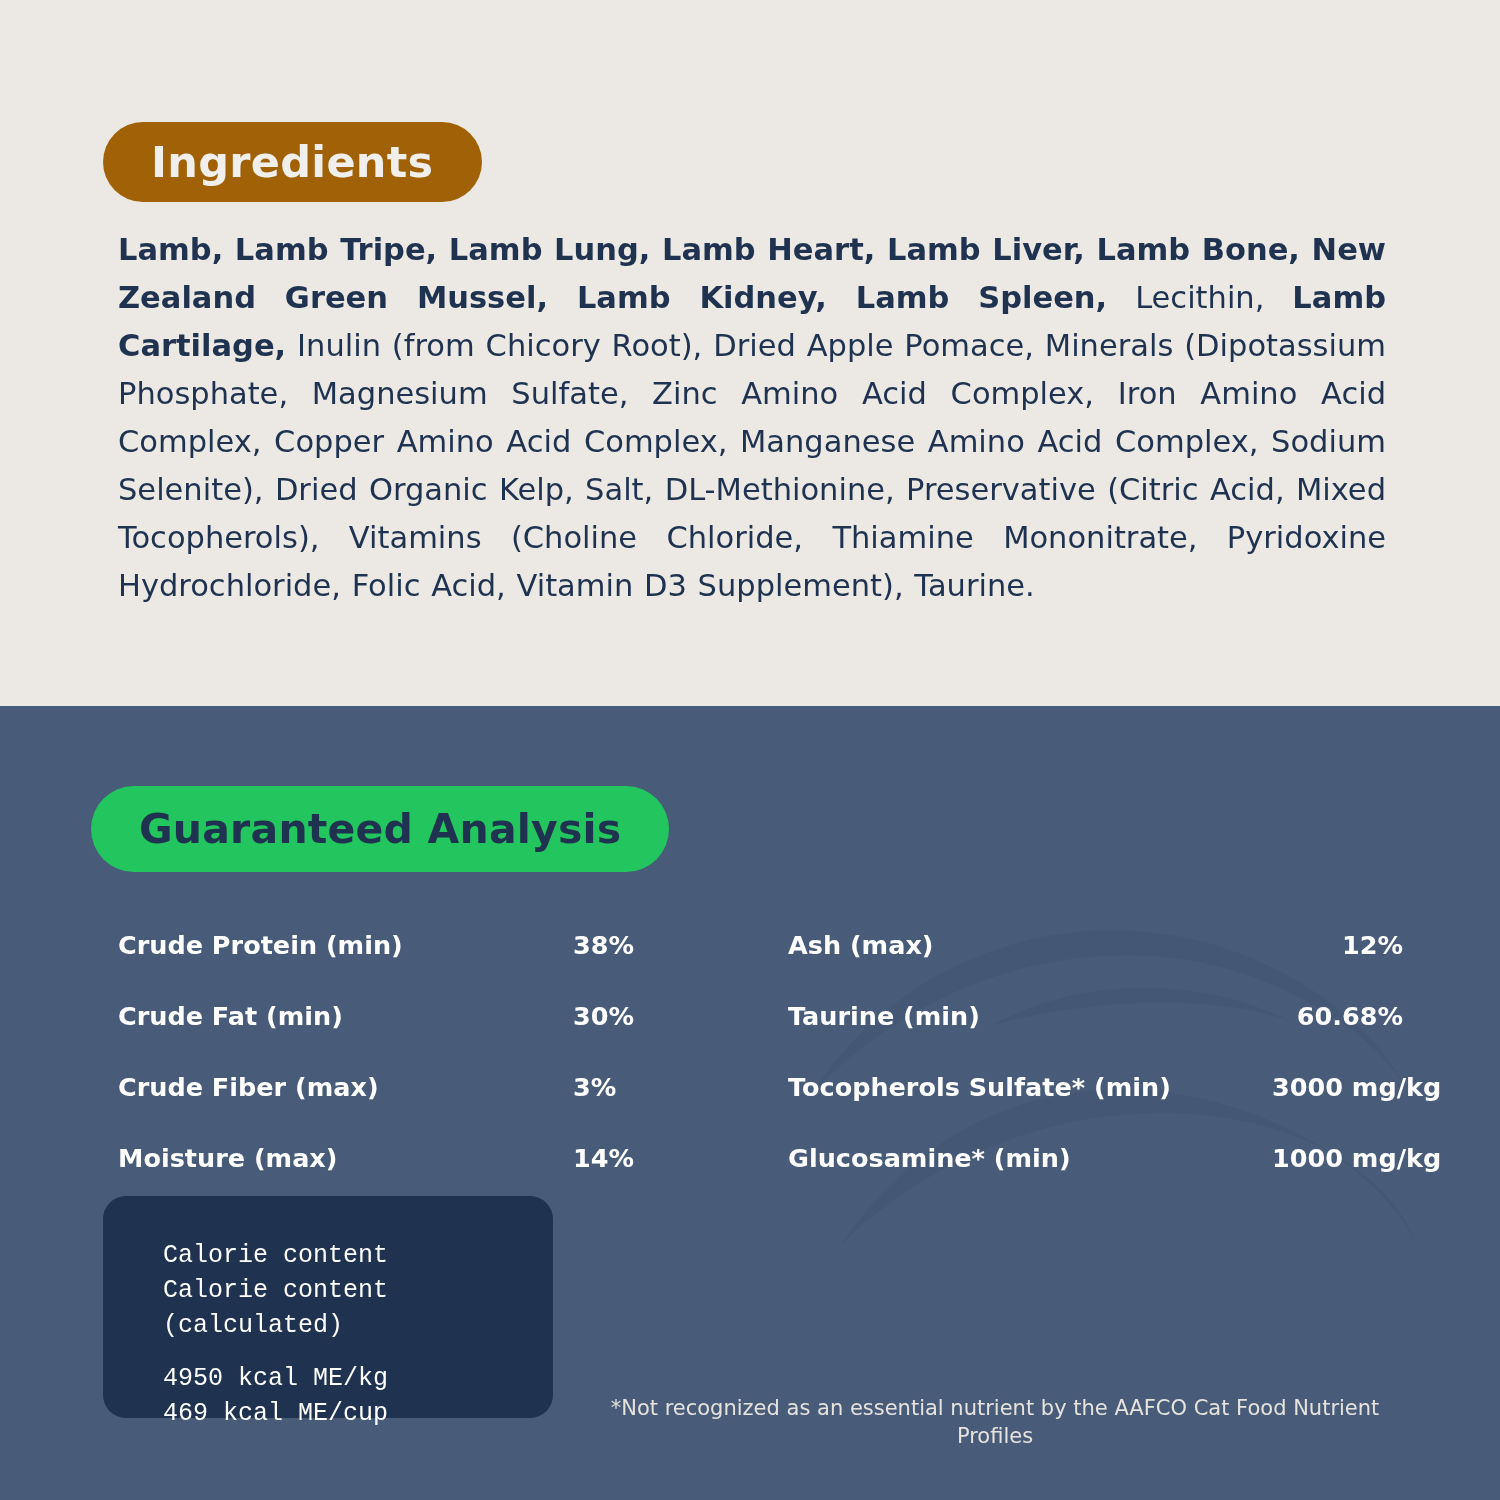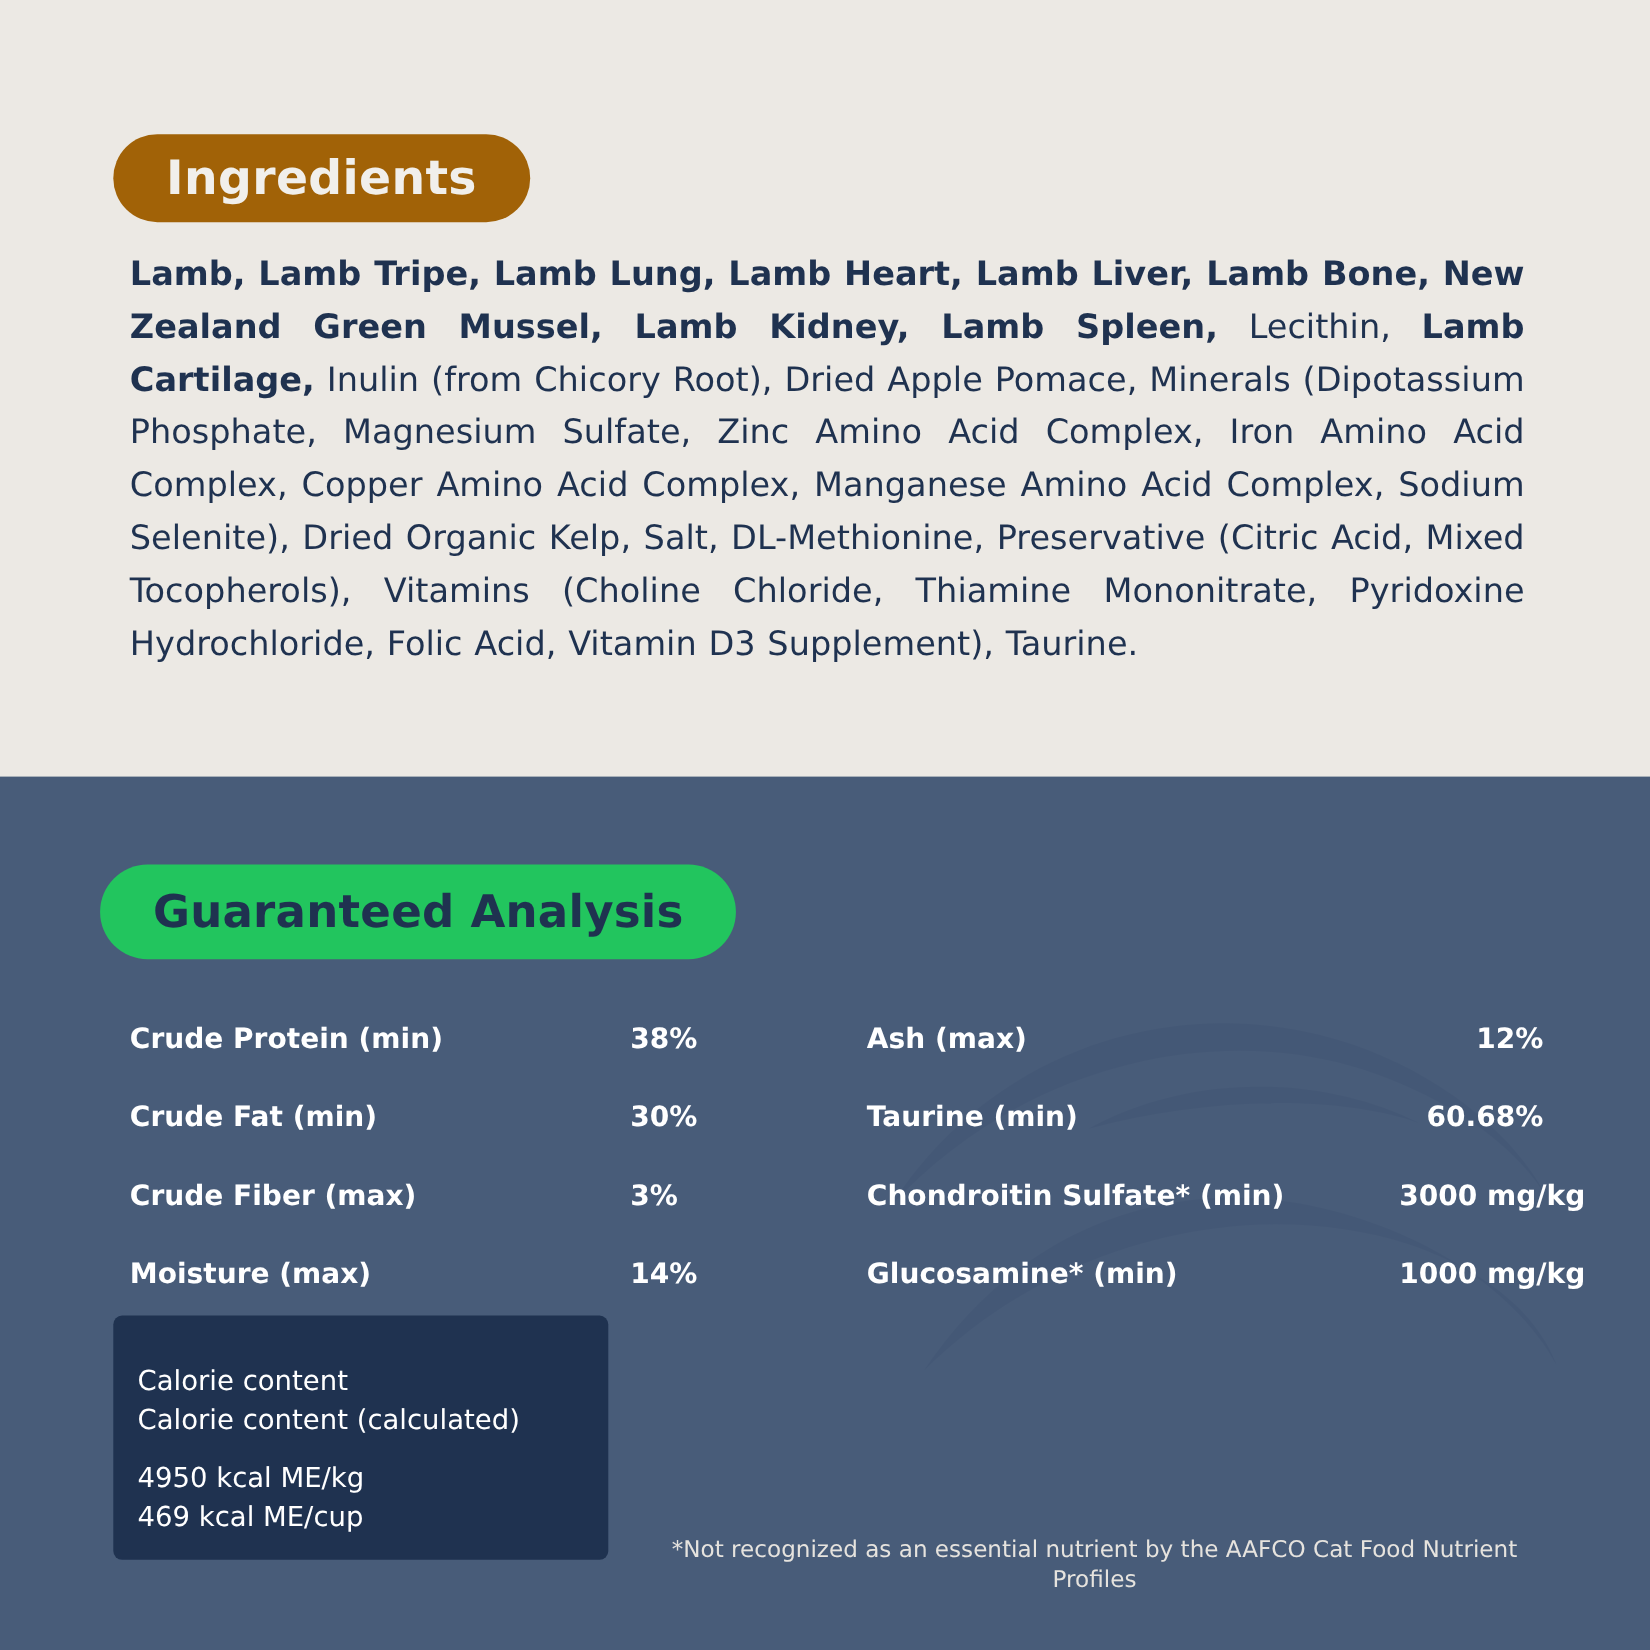--- a/index.html
+++ b/index.html
@@ -115,22 +115,23 @@
   }
   .ga-value.right { text-align: right; margin-left: 44px; }
 
   .calorie-card {
     position: absolute;
     left: 103px;
     top: 490px;
     width: 450px;
     height: 222px;
     background: #1f3250;
-    border-radius: 8px;
-    padding: 42px 0 0 22px;
+    border-radius: 23px;
+    padding: 42px 0 0 60px;
+    font-family: Liberation Mono, monospace;
   }
   .calorie-line {
     font-size: 25px;
     color: #ffffff;
     line-height: 35px;
   }
   .calorie-gap { height: 18px; }
 
   .footnote {
     position: absolute;
@@ -179,21 +180,21 @@
     <div class="ga-label">Ash (max)</div>
     <div class="ga-value right">12%</div>
 
     <div class="ga-label">Crude Fat (min)</div>
     <div class="ga-value">30%</div>
     <div class="ga-label">Taurine (min)</div>
     <div class="ga-value right">60.68%</div>
 
     <div class="ga-label">Crude Fiber (max)</div>
     <div class="ga-value">3%</div>
-    <div class="ga-label">Chondroitin Sulfate* (min)</div>
+    <div class="ga-label">Tocopherols Sulfate* (min)</div>
     <div class="ga-value right">3000 mg/kg</div>
 
     <div class="ga-label">Moisture (max)</div>
     <div class="ga-value">14%</div>
     <div class="ga-label">Glucosamine* (min)</div>
     <div class="ga-value right">1000 mg/kg</div>
 
   </div>
 
   <div class="calorie-card">

